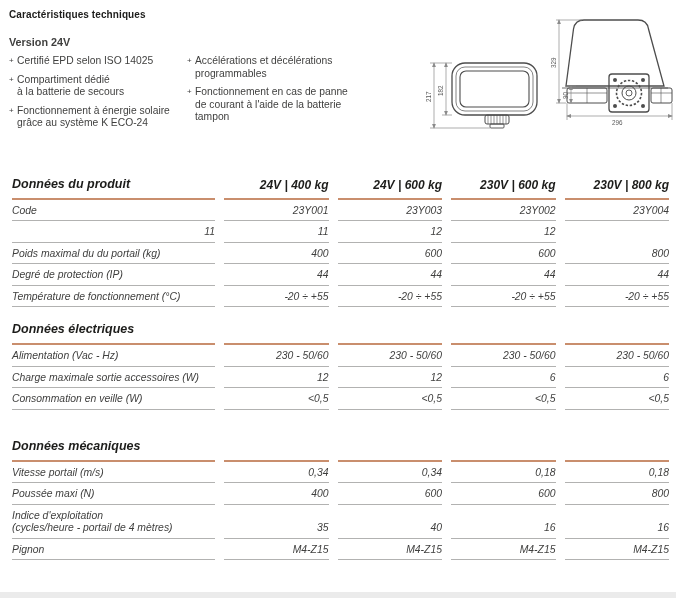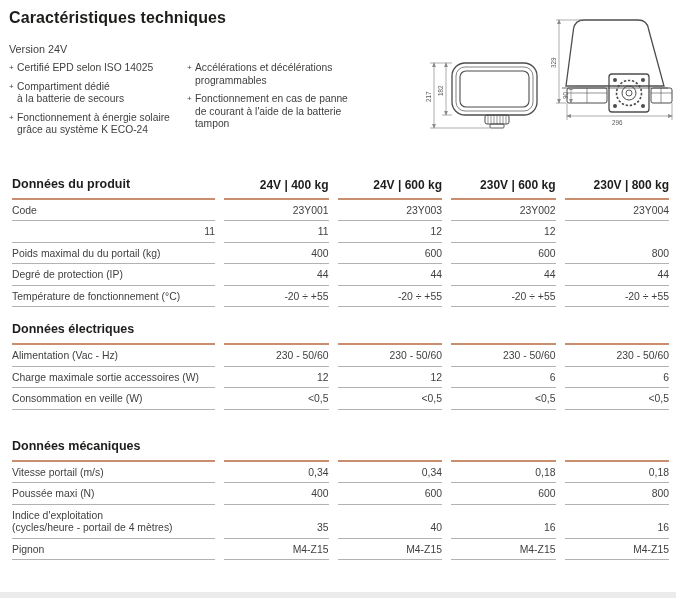--- a/index.html
+++ b/index.html
@@ -12,39 +12,39 @@
   html,body{background:#fff;}
   body{
     width:676px;height:598px;position:relative;overflow:hidden;
     font-family:"Liberation Sans","DejaVu Sans",sans-serif;
     color:var(--body);
   }
   .page{width:676px;height:598px;position:relative;}
 
   
   .intro{position:relative;height:172px;padding:9px 0 0 9px;}
-  .page-title{font-size:16px;font-weight:bold;color:var(--ink);letter-spacing:.1px;}
-  .version{margin-top:16px;font-size:10.8px;color:var(--body);}
+  .page-title{font-size:10px;font-weight:bold;color:var(--ink);letter-spacing:.1px;}
+  .version{margin-top:16px;font-size:10.8px;color:var(--body);font-weight:bold;}
   .features{display:flex;margin-top:7px;gap:10px;}
   .fcol{list-style:none;}
   .fcol.left{width:168px;}
   .fcol.right{width:165px;}
   .fitem{display:flex;margin-bottom:6px;font-size:10.3px;line-height:1.22;}
   .bullet{flex:0 0 8px;font-size:8px;line-height:1.6;color:var(--body);}
   .ftext{white-space:pre-line;}
 
   
   .drawing{position:absolute;top:2px;right:0;}
   .drawing .solid{fill:none;stroke:#4d4d4d;}
   .drawing .dim{stroke:#8a8a8a;stroke-width:.7;fill:none;}
   .drawing text{font-size:6.3px;fill:#5a5a5a;}
 
   
   .tables{padding:0 7px 0 12px;}
-  .trow{display:grid;grid-template-columns:203px repeat(4,1fr);column-gap:9px;}
+  .trow{display:grid;grid-template-columns:203px repeat(4,1fr);column-gap:9px;font-style:italic;}
   .cell{
     border-bottom:1px solid var(--rule);
     padding:5px 0 3px;font-size:10.4px;color:var(--body);
     white-space:pre-line;line-height:1.2;
   }
   .cell.val{display:flex;align-items:flex-end;justify-content:flex-end;text-align:right;}
   .thead .cell{border-bottom:2px solid var(--accent);padding-bottom:6px;}
   .thead .title{font-size:12.5px;font-weight:bold;color:var(--ink);}
   .thead .colh{font-weight:bold;font-size:12px;color:var(--ink);}
   .strong .cell{font-weight:bold;color:#2c2c2b;}

